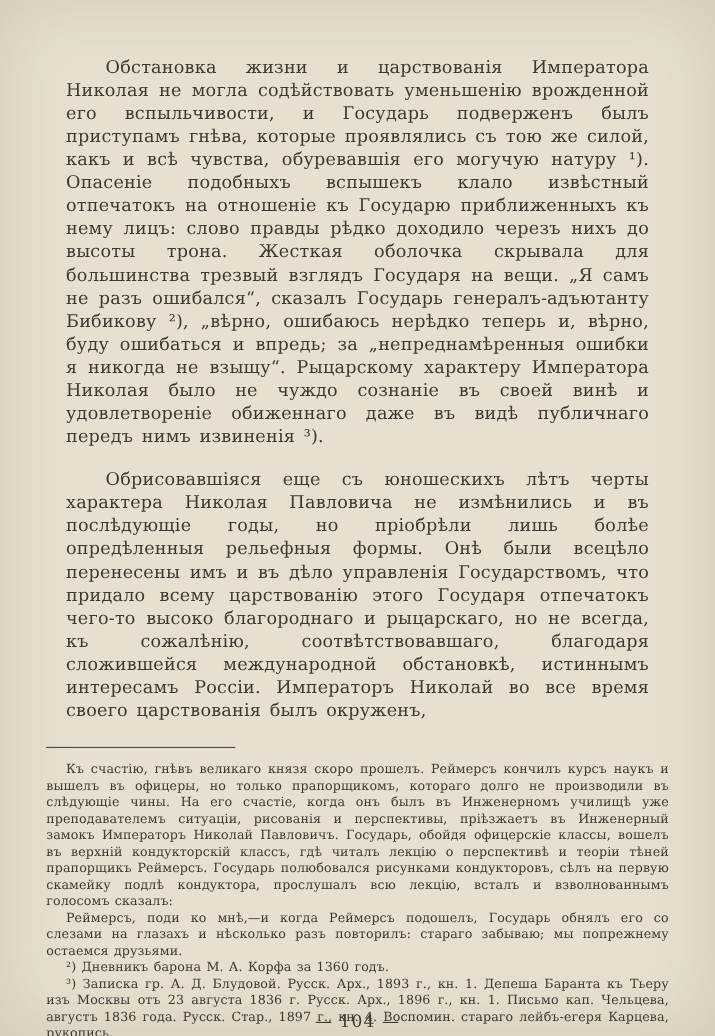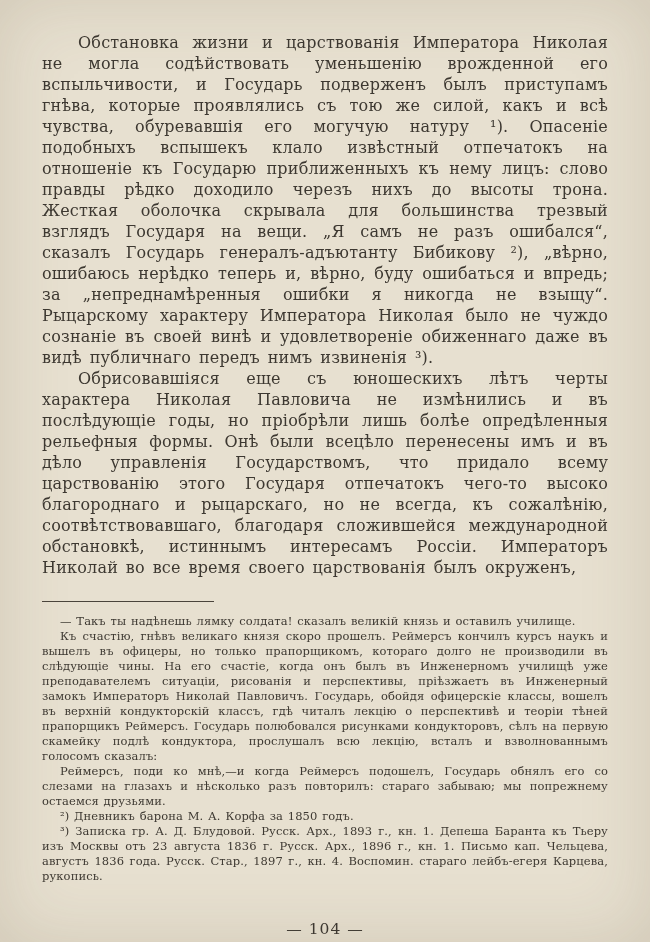--- a/index.html
+++ b/index.html
@@ -13,21 +13,21 @@
     height: 942px;
     margin: 0 auto;
     box-sizing: border-box;
     padding: 32px 42px 0 42px;
     background: var(--paper, #e7e0d0);
     color: var(--ink, #3d3831);
     box-shadow: inset 0 0 70px rgba(110, 95, 65, 0.18);
     overflow: hidden;
   }
   .main-text p {
-    margin: 0;
+    margin: 18px;
     font-size: 16px;
     line-height: 21px;
     text-align: justify;
     text-indent: 36px;
     word-spacing: 2.5px;
     letter-spacing: 0.2px;
   }
   .footnote-rule {
     width: 172px;
     height: 0;
@@ -60,22 +60,21 @@
 <div class="page">
 
   <div class="main-text">
     <p>Обстановка жизни и царствованія Императора Николая не могла содѣйствовать уменьшенію врожденной его вспыльчивости, и Государь подверженъ былъ приступамъ гнѣва, которые проявлялись съ тою же силой, какъ и всѣ чувства, обуревавшія его могучую натуру ¹). Опасеніе подобныхъ вспышекъ клало извѣстный отпечатокъ на отношеніе къ Государю приближенныхъ къ нему лицъ: слово правды рѣдко доходило черезъ нихъ до высоты трона. Жесткая оболочка скрывала для большинства трезвый взглядъ Государя на вещи. „Я самъ не разъ ошибался“, сказалъ Государь генералъ-адъютанту Бибикову ²), „вѣрно, ошибаюсь нерѣдко теперь и, вѣрно, буду ошибаться и впредь; за „непреднамѣренныя ошибки я никогда не взыщу“. Рыцарскому характеру Императора Николая было не чуждо сознаніе въ своей винѣ и удовлетвореніе обиженнаго даже въ видѣ публичнаго передъ нимъ извиненія ³).</p>
     <p>Обрисовавшіяся еще съ юношескихъ лѣтъ черты характера Николая Павловича не измѣнились и въ послѣдующіе годы, но пріобрѣли лишь болѣе опредѣленныя рельефныя формы. Онѣ были всецѣло перенесены имъ и въ дѣло управленія Государствомъ, что придало всему царствованію этого Государя отпечатокъ чего-то высоко благороднаго и рыцарскаго, но не всегда, къ сожалѣнію, соотвѣтствовавшаго, благодаря сложившейся международной обстановкѣ, истиннымъ интересамъ Россіи. Императоръ Николай во все время своего царствованія былъ окруженъ,</p>
   </div>
 
   <div class="footnote-rule"></div>
 
   <div class="footnotes">
-    <p>— Такъ ты надѣнешь лямку солдата! сказалъ великій князь и оставилъ училище.</p>
     <p>Къ счастію, гнѣвъ великаго князя скоро прошелъ. Реймерсъ кончилъ курсъ наукъ и вышелъ въ офицеры, но только прапорщикомъ, котораго долго не производили въ слѣдующіе чины. На его счастіе, когда онъ былъ въ Инженерномъ училищѣ уже преподавателемъ ситуаціи, рисованія и перспективы, пріѣзжаетъ въ Инженерный замокъ Императоръ Николай Павловичъ. Государь, обойдя офицерскіе классы, вошелъ въ верхній кондукторскій классъ, гдѣ читалъ лекцію о перспективѣ и теоріи тѣней прапорщикъ Реймерсъ. Государь полюбовался рисунками кондукторовъ, сѣлъ на первую скамейку подлѣ кондуктора, прослушалъ всю лекцію, всталъ и взволнованнымъ голосомъ сказалъ:</p>
     <p>Реймерсъ, поди ко мнѣ,—и когда Реймерсъ подошелъ, Государь обнялъ его со слезами на глазахъ и нѣсколько разъ повторилъ: стараго забываю; мы попрежнему остаемся друзьями.</p>
-    <p>²) Дневникъ барона М. А. Корфа за 1850 годъ.</p>
+    <p>²) Дневникъ барона М. А. Корфа за 1360 годъ.</p>
     <p>³) Записка гр. А. Д. Блудовой. Русск. Арх., 1893 г., кн. 1. Депеша Баранта къ Тьеру изъ Москвы отъ 23 августа 1836 г. Русск. Арх., 1896 г., кн. 1. Письмо кап. Чельцева, августъ 1836 года. Русск. Стар., 1897 г., кн. 4. Воспомин. стараго лейбъ-егеря Карцева, рукопись.</p>
   </div>
 
   <div class="page-number">— 104 —</div>
 
 </div>
 
 </body></html>

